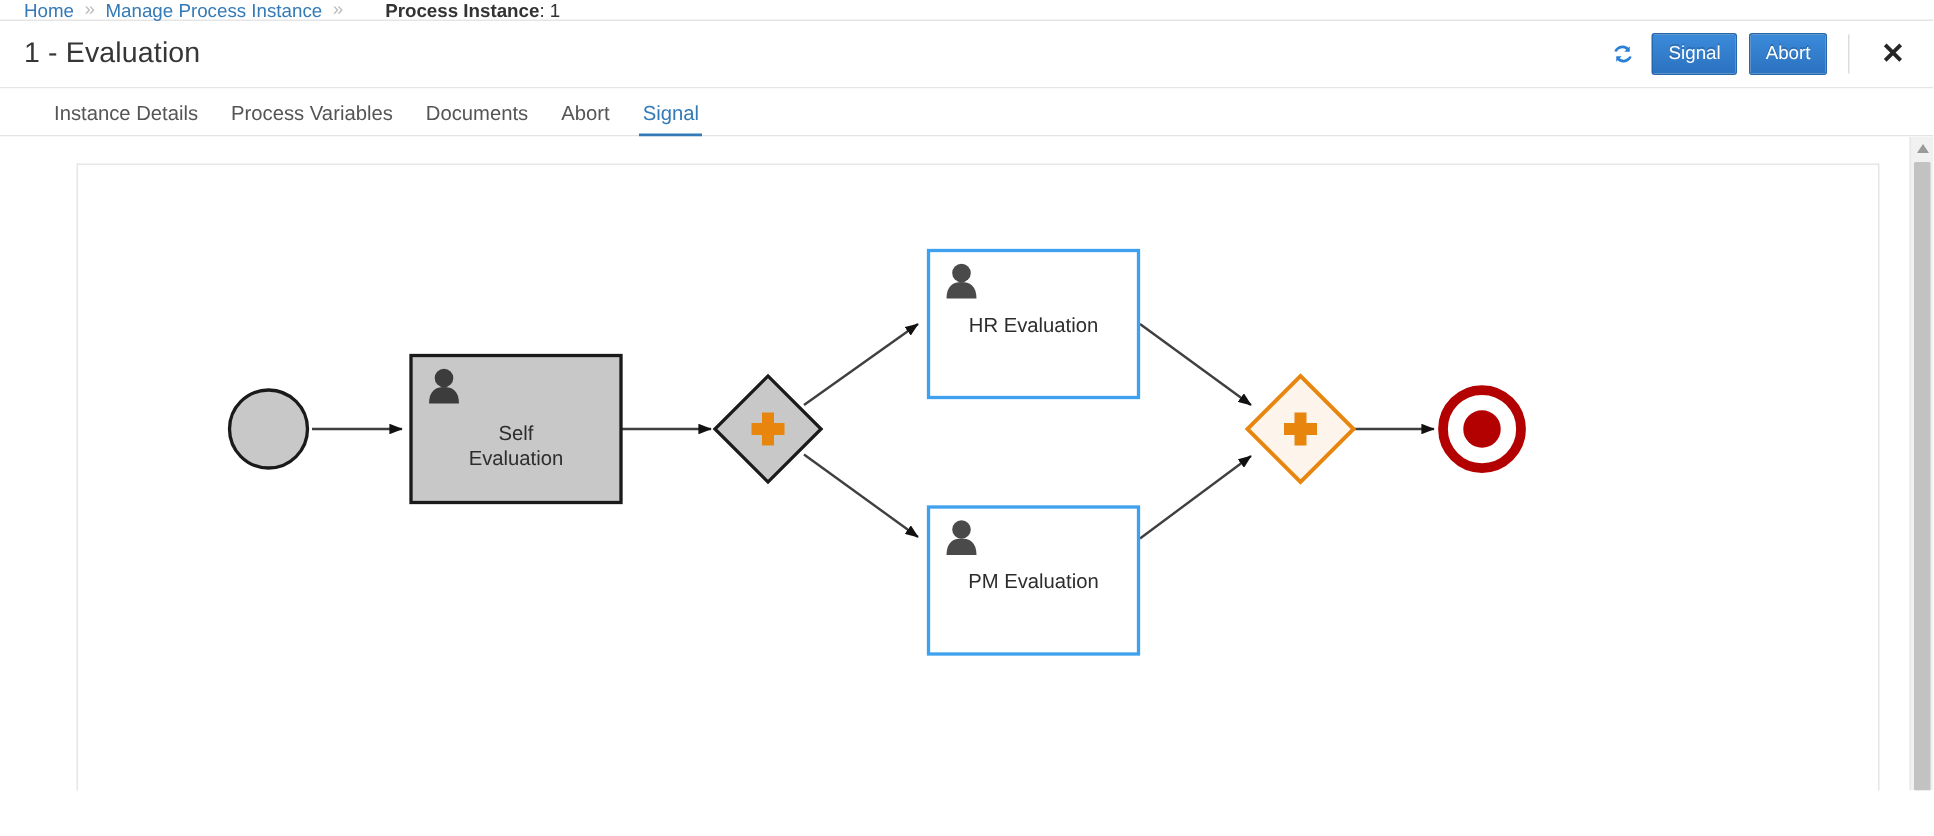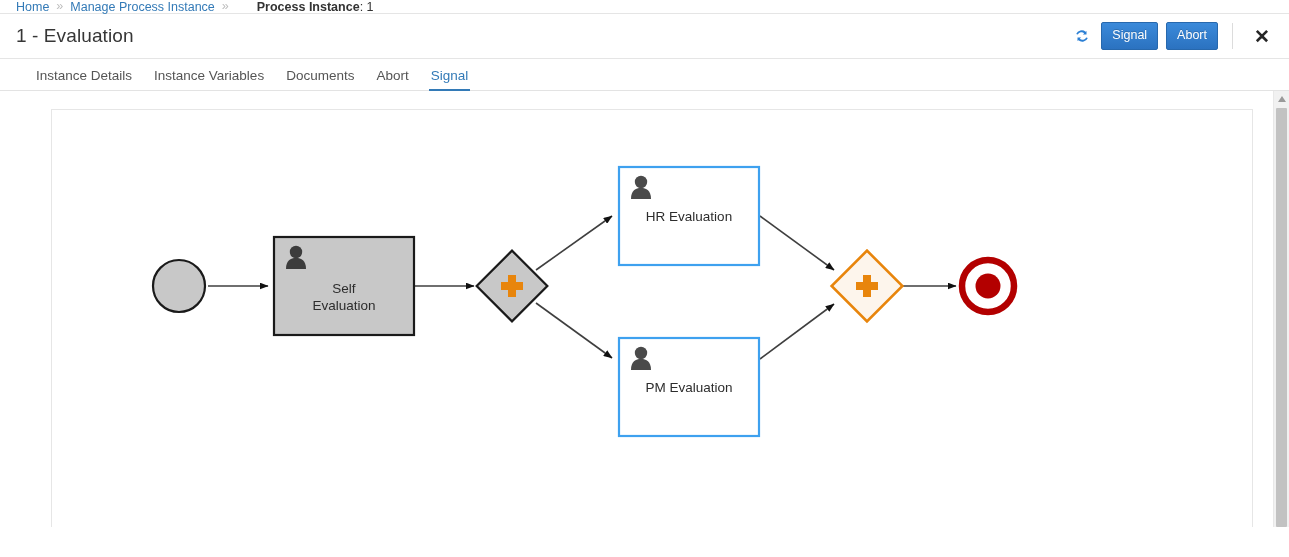--- a/index.html
+++ b/index.html
@@ -193,21 +193,21 @@
     </button>
     <button class="btn">Signal</button>
     <button class="btn">Abort</button>
     <div class="vdivider"></div>
     <button class="close-btn">✕</button>
   </div>
 </div>
 
 <div class="tab-bar">
   <div class="tab">Instance Details</div>
-  <div class="tab">Instance Variables</div>
+  <div class="tab">Process Variables</div>
   <div class="tab">Documents</div>
   <div class="tab">Abort</div>
   <div class="tab active">Signal</div>
 </div>
 
 <div class="content-area">
 
   <div class="diagram-canvas">
     <svg class="diagram-svg" width="1200" height="498" viewBox="0 0 1200 498">
       <defs>

